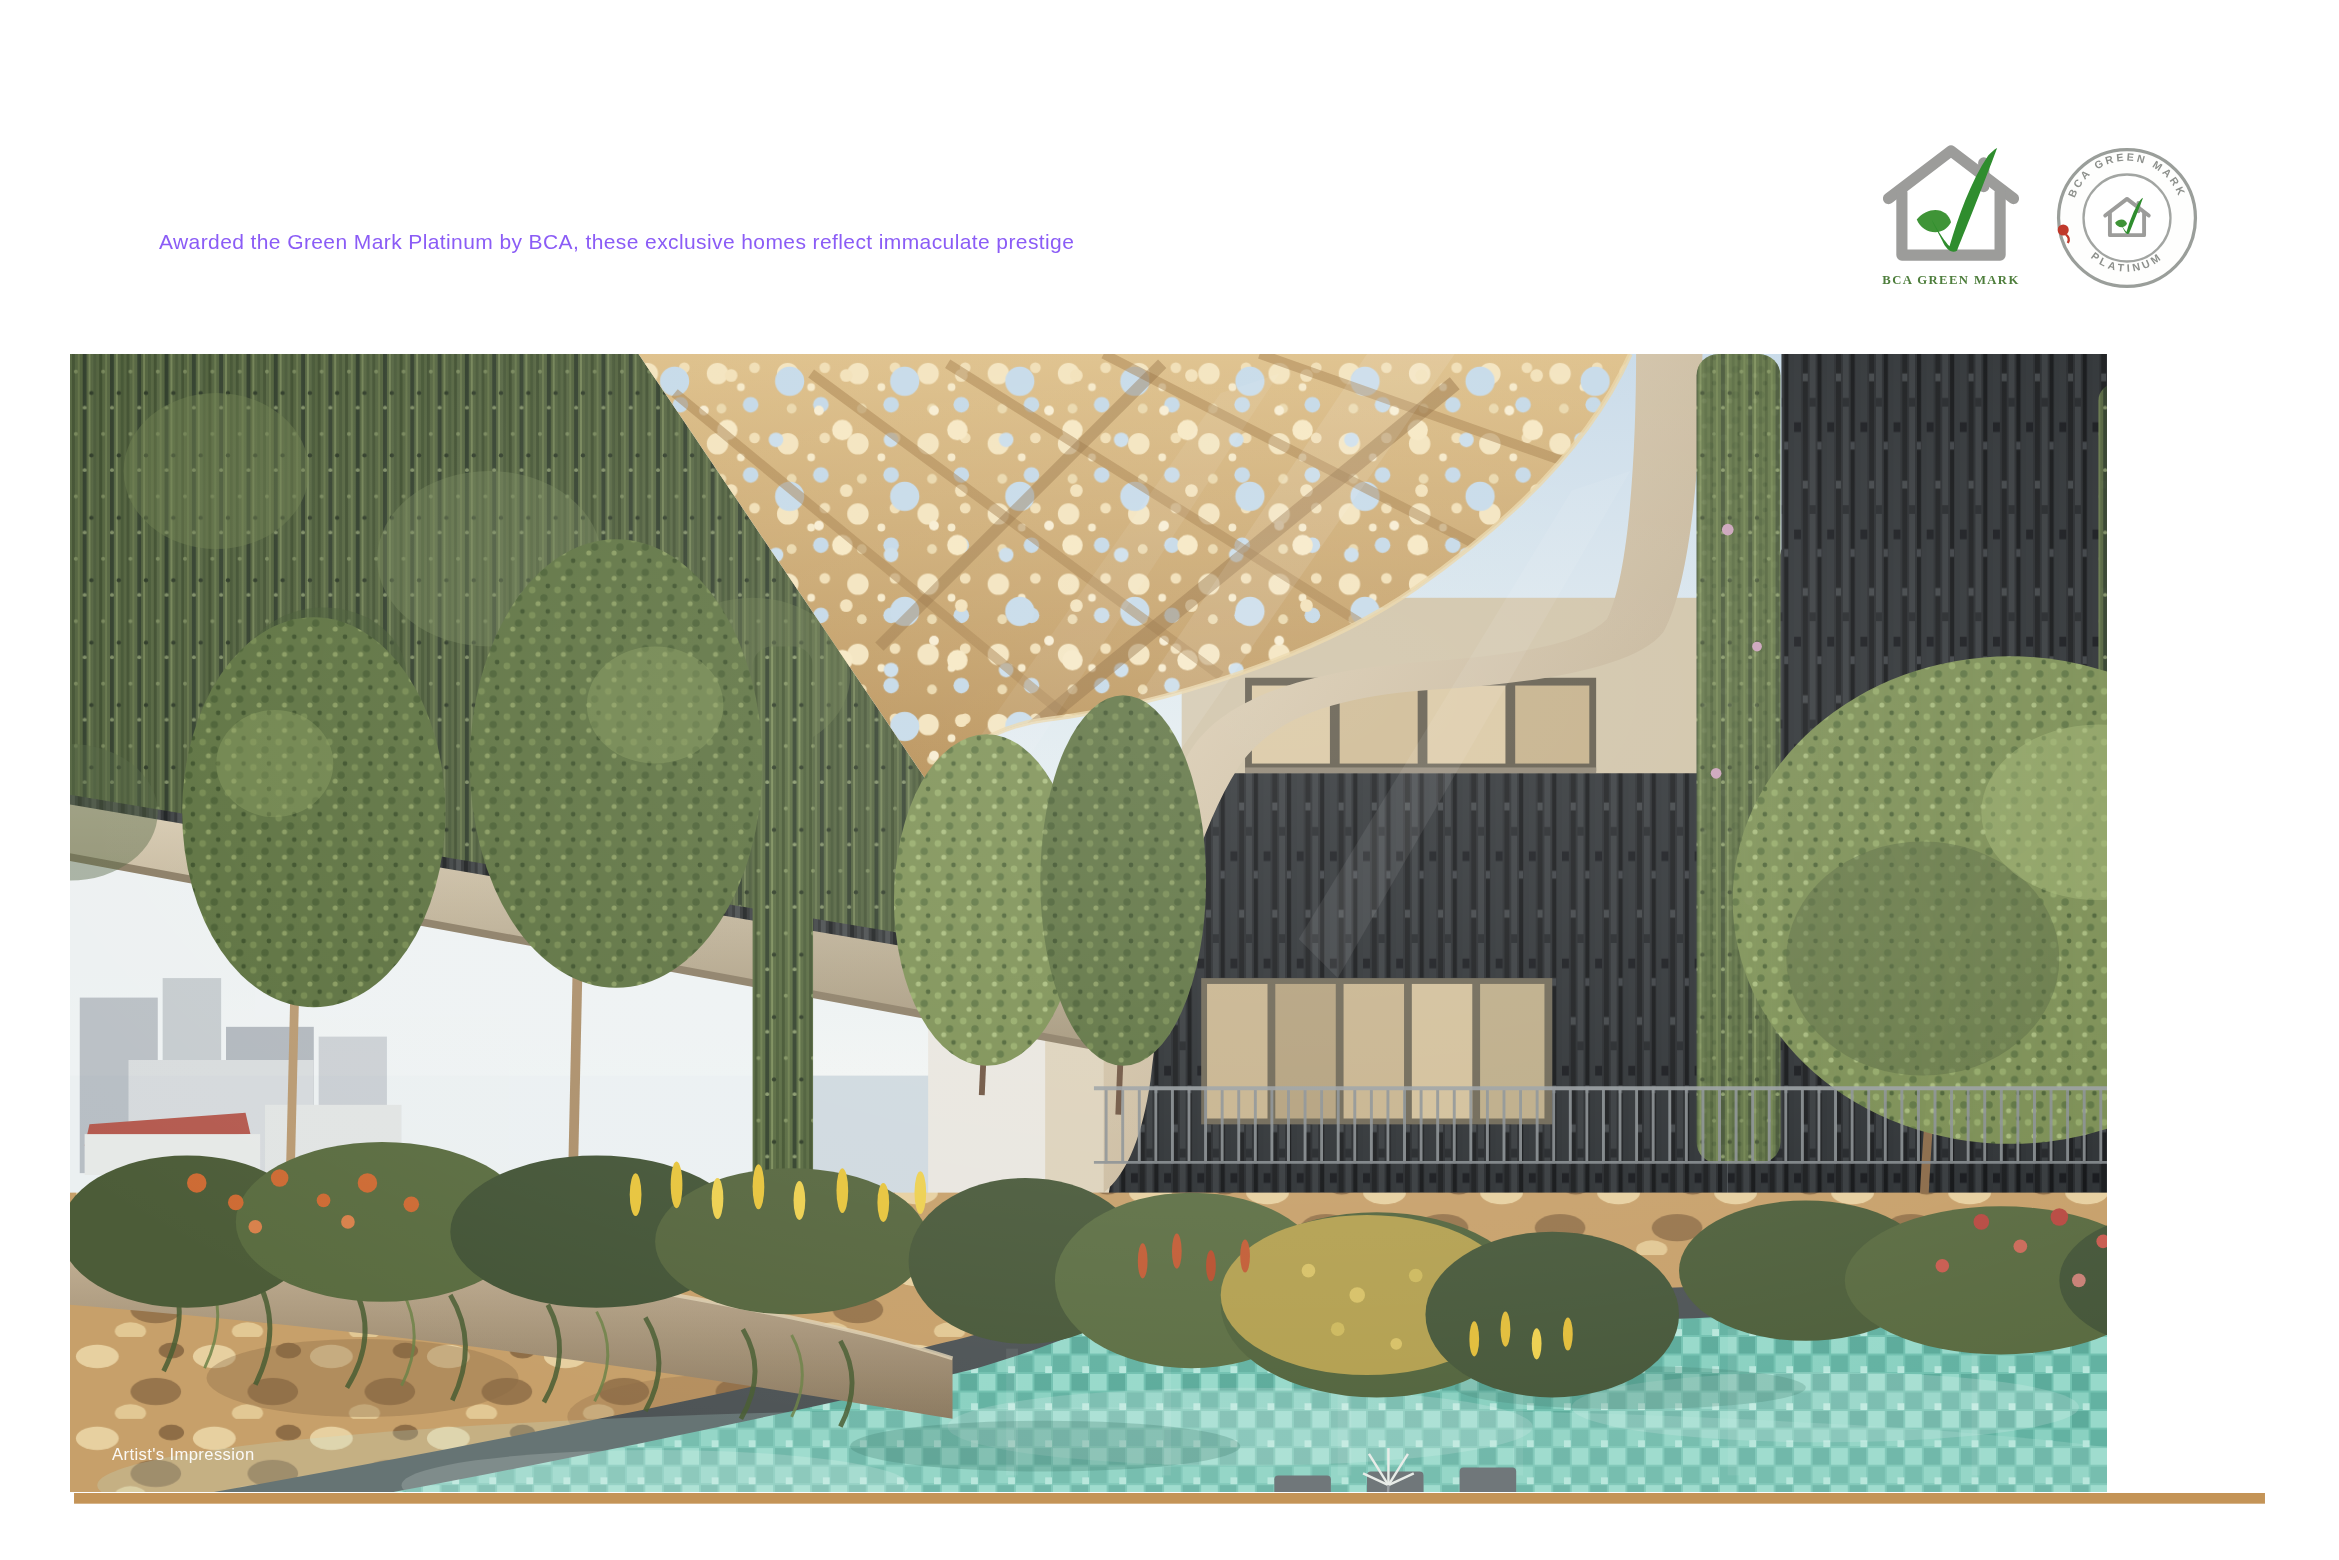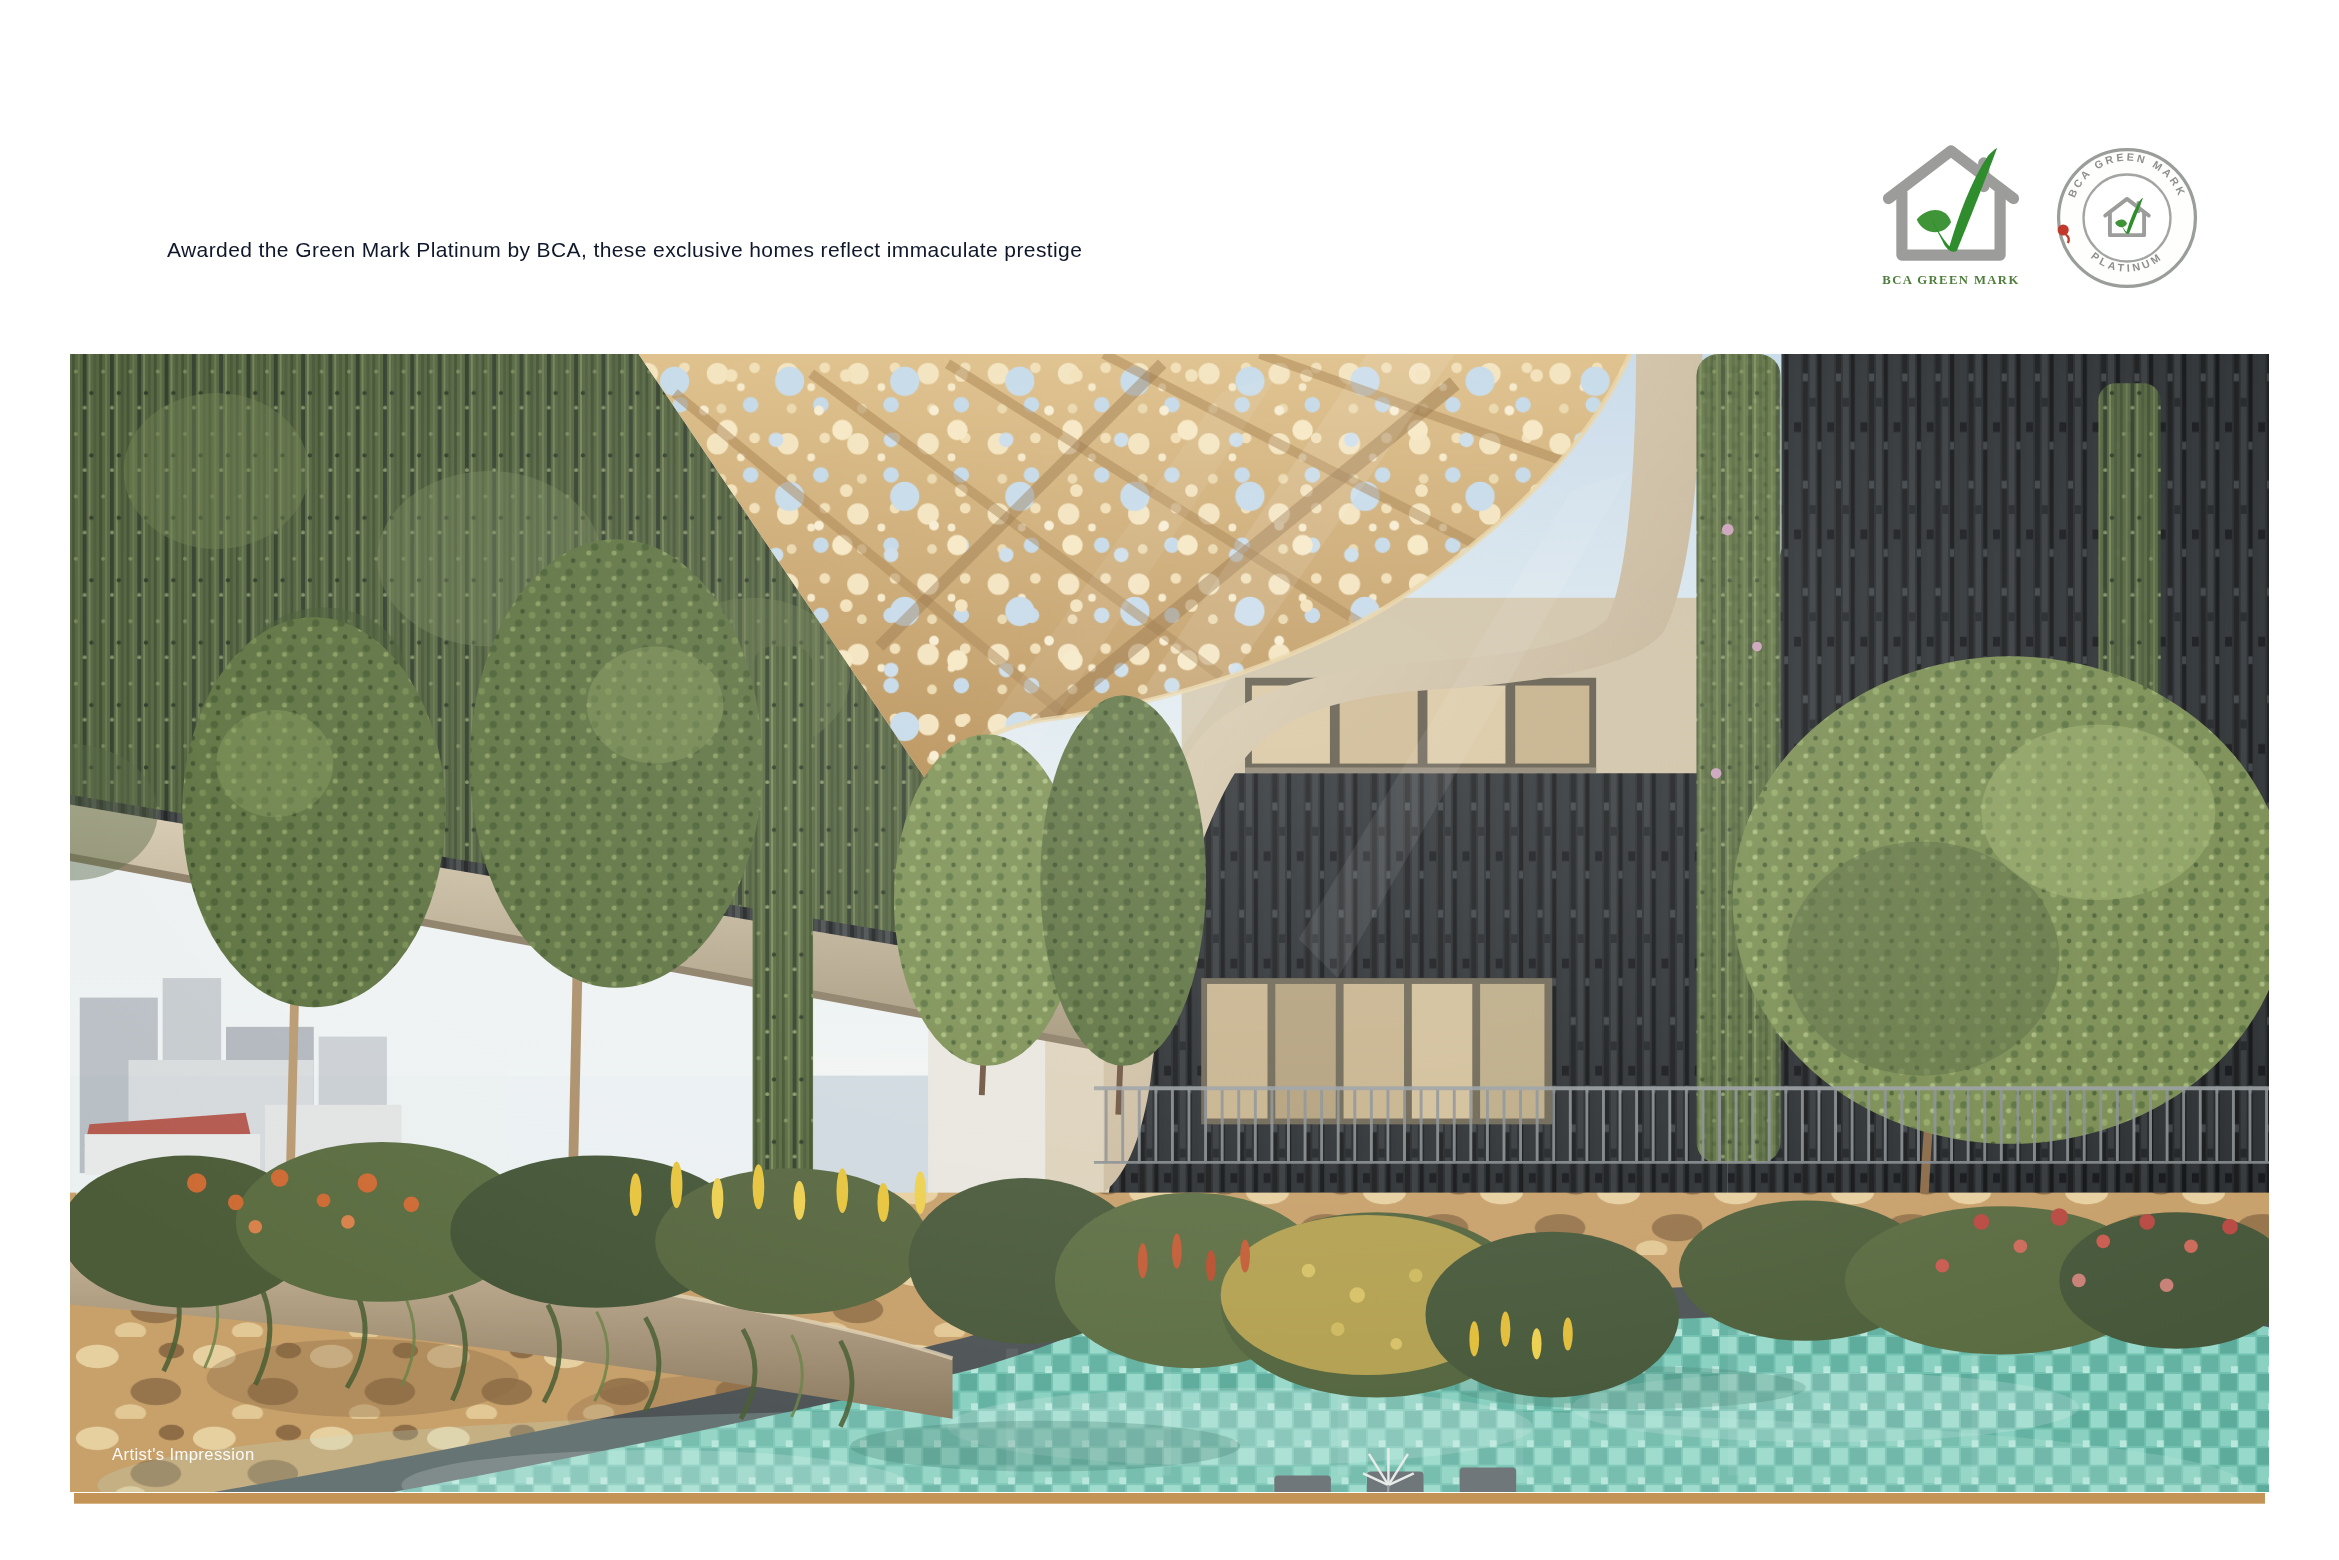--- a/index.html
+++ b/index.html
@@ -1,26 +1,26 @@
 <!DOCTYPE html>
 <html><head>
 <meta charset="utf-8">
 <style>
   html,body{margin:0;padding:0;background:#ffffff;}
   .page{position:relative;width:2340px;height:1560px;background:#ffffff;overflow:hidden;
         font-family:"Liberation Sans",sans-serif;}
-  .intro{position:absolute;left:159px;top:225px;margin:8px;color:#0f172a;font-size:21px;
+  .intro{position:absolute;left:159px;top:225px;margin:0;color:#8b5cf6;font-size:21px;
          line-height:34px;letter-spacing:0.4px;font-weight:400;}
   .intro .line{display:block;}
   .awards{position:absolute;left:1874px;top:142px;width:337px;height:156px;display:flex;gap:25px;align-items:flex-start;}
   .logo-greenmark{width:154px;text-align:center;}
   .logo-greenmark .label{margin-top:2px;font-family:"Liberation Serif",serif;font-weight:bold;
         font-size:12.7px;letter-spacing:1.4px;color:#4e7e3c;white-space:nowrap;}
   .logo-platinum{width:148px;height:148px;margin-top:2px;}
-  .photo{position:absolute;left:70px;top:354px;width:2199px;height:1138px;margin:0;overflow:hidden;background:#cfd9df;}
+  .photo{position:absolute;left:70px;top:354px;width:2037px;height:1138px;margin:0;overflow:hidden;background:#cfd9df;}
   .photo svg.scene{display:block;width:2199px;height:1138px;}
   .caption{position:absolute;left:42px;bottom:27px;color:rgba(255,255,255,.93);font-size:16.6px;
            letter-spacing:0.4px;}
   .gold-bar{position:absolute;left:70px;top:1493px;width:2199px;height:10.7px;line-height:0;}
 </style>
 </head>
 <body>
 
 <div class="page">
 

